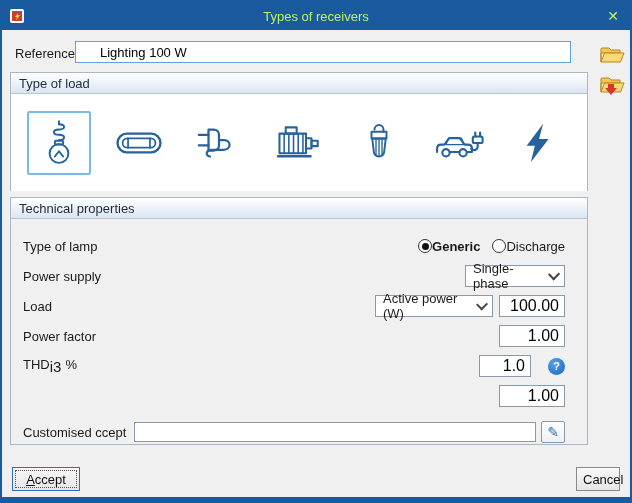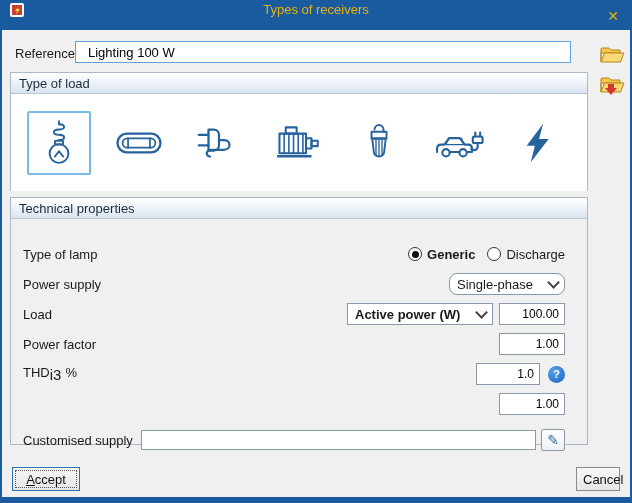--- a/index.html
+++ b/index.html
@@ -2,65 +2,65 @@
 <html><head>
 <meta charset="utf-8">
 <style>
   html,body{margin:0;padding:0;background:#d9d9d9;}
   .dialog{
     position:relative;width:632px;height:503px;box-sizing:border-box;
     border:2px solid #1a5a9e;border-bottom-width:6px;background:#f0f0f0;
     font-family:"Liberation Sans",sans-serif;font-size:13px;color:#1a1a1a;overflow:hidden;
   }
   
-  .titlebar{position:absolute;top:0;left:0;right:0;height:28px;background:#1a5a9e;display:flex;align-items:flex-start;color:#eab308;}
+  .titlebar{position:absolute;top:0;left:0;right:0;height:28px;background:#1a5a9e;display:flex;align-items:center;color:#bef264;}
   .app-icon{margin-left:7px;width:16px;height:16px;display:flex;}
   .title{position:absolute;left:0;right:0;text-align:center;font-size:13px;}
   .close{position:absolute;right:11px;top:0;height:28px;display:flex;align-items:center;font-size:14px;cursor:default;}
   
   .ref-label{position:absolute;left:13px;top:44px;}
   .ref-input{position:absolute;left:73px;top:39px;width:496px;height:22px;border:1px solid #64a0dc;
-    padding:0 12px;font-size:13px;font-family:inherit;box-sizing:border-box;background:#fff;}
+    padding:0 24px;font-size:13px;font-family:inherit;box-sizing:border-box;background:#fff;}
   
   .tool-btn{position:absolute;right:3px;width:30px;height:26px;background:transparent;border:none;padding:0;
     display:flex;align-items:center;justify-content:center;cursor:pointer;}
   .tool-btn.t1{top:40px;} .tool-btn.t2{top:70px;}
   
   .group{position:absolute;border:1px solid #a9b7c6;background:#000000;box-sizing:border-box;}
   .group-header{height:20px;background:linear-gradient(#ffffff,#dbe5f1);border-bottom:1px solid #b7c4d3;
     display:flex;align-items:center;padding:0 8px;color:#1c2b3a;}
   .group-load{left:8px;right:42px;top:70px;height:119px;}
   .group-tech{left:8px;right:42px;top:195px;height:248px;background:#f0f0f0;}
   .load-body{height:97px;display:flex;align-items:center;justify-content:space-between;padding:0 16px;background:#fff;}
   .tile{width:64px;height:64px;display:flex;align-items:center;justify-content:center;box-sizing:border-box;cursor:pointer;}
   .tile.selected{border:2px solid #7cb9e5;border-radius:2px;background:#fdfeff;}
   
-  .rows{padding-top:20px;}
+  .rows{padding-top:12px;}
   .trow{display:flex;align-items:center;height:30px;padding:0 22px 0 12px;}
   .trow .spacer{flex:1;}
   .trow.sym{margin-top:8px;height:26px;}
   sub{font-size:15px;margin-top:8px;}
   .pct{margin-left:4px;}
   
-  .radio{display:flex;align-items:center;gap:5px;cursor:pointer;}
+  .radio{display:flex;align-items:center;cursor:pointer;}
   .radio + .radio{margin-left:12px;}
   .rdot{width:14px;height:14px;border:1px solid #333;border-radius:50%;background:#fff;box-sizing:border-box;
     display:flex;align-items:center;justify-content:center;}
   .radio.selected .rdot::after{content:"";width:7px;height:7px;border-radius:50%;background:#111;}
   .radio.selected .rlabel{font-weight:bold;}
   
   .combo{height:22px;background:#fff;border:1px solid #8a98a8;display:flex;align-items:center;
     justify-content:space-between;padding:0 6px 0 7px;box-sizing:border-box;cursor:pointer;}
   .combo .chev{width:7px;height:7px;border-right:2px solid #444;border-bottom:2px solid #444;
     transform:rotate(45deg);margin-left:8px;margin-top:-4px;}
-  .combo.ps{width:116px;border-radius:8px;} .combo.ld{width:146px;margin-right:6px;font-weight:bold;}
-  
-  input.num{height:22px;width:66px;border:1px solid #8a98a8;text-align:right;padding:0 5px;font-size:12px;
+  .combo.ps{width:100px;} .combo.ld{width:118px;margin-right:6px;}
+  
+  input.num{height:22px;width:66px;border:1px solid #8a98a8;text-align:right;padding:0 5px;font-size:16px;
     font-family:inherit;background:#fff;box-sizing:border-box;}
-  input.num.thd{width:64px;margin-right:8px;}
+  input.num.thd{width:52px;margin-right:17px;}
   .help{width:17px;height:17px;border-radius:50%;background:radial-gradient(circle at 35% 30%,#57a0e8,#1565c0);
     color:#fff;font-weight:bold;font-size:11px;display:flex;align-items:center;justify-content:center;cursor:pointer;}
   
   .sym-input{flex:1;height:20px;border:1px solid #8a98a8;margin:0 5px 0 8px;padding:0 5px;font-size:13px;
     font-family:inherit;background:#fff;box-sizing:border-box;}
   .edit-btn{width:24px;height:22px;border:1px solid #8a98a8;background:linear-gradient(#fdfdfd,#eef1f4);
     display:flex;align-items:center;justify-content:center;color:#2d6da8;font-size:14px;padding:0;cursor:pointer;border-radius:2px;}
   
   .btn{position:absolute;bottom:6px;height:24px;font-size:13px;font-family:inherit;
     background:linear-gradient(#f7f7f7,#e6e6e6);border:1px solid #8a8a8a;border-radius:0;cursor:pointer;color:#111;}
@@ -236,21 +236,21 @@
         <input class="num thd" value="1.0" style="">
         <span class="help">?</span>
       </div>
 
       <div class="trow">
         <span class="spacer"></span>
         <input class="num" value="1.00" style="">
       </div>
 
       <div class="trow sym">
-        <span class="lbl">Customised supply</span>
+        <span class="lbl">Customised ccept</span>
         <input class="sym-input" value="" style="">
         <button class="edit-btn">
           <span>✎</span>
         </button>
       </div>
 
     </div>
   </div>
 
   <button class="btn accept"><span class="mn">A</span><span>ccept</span></button>

